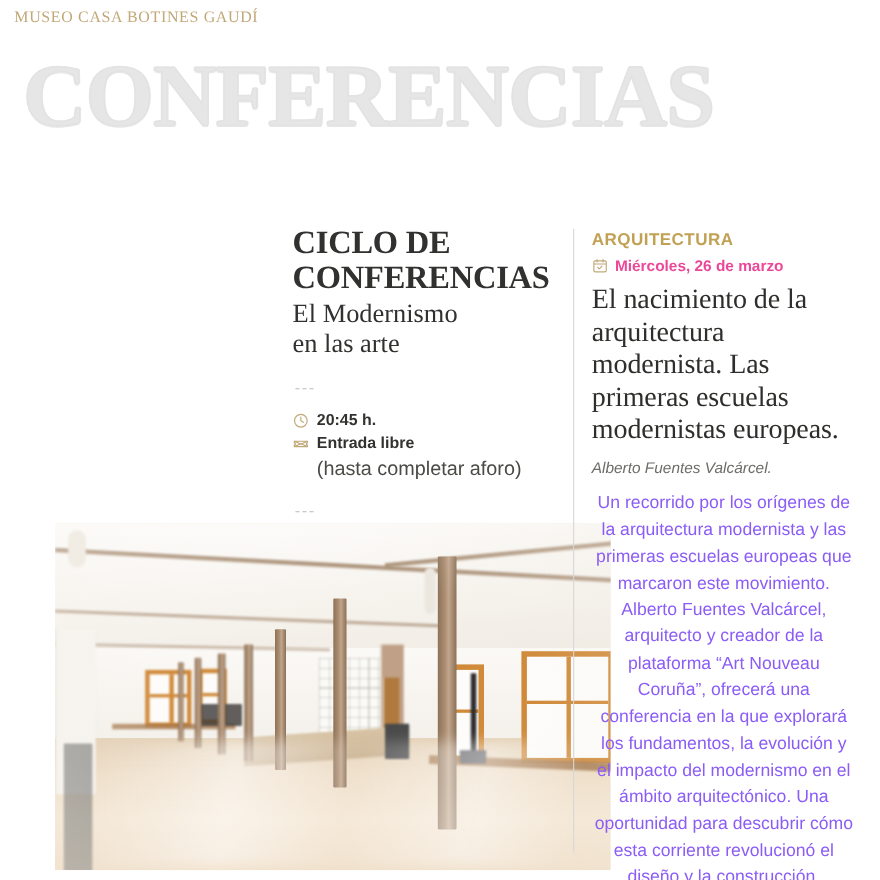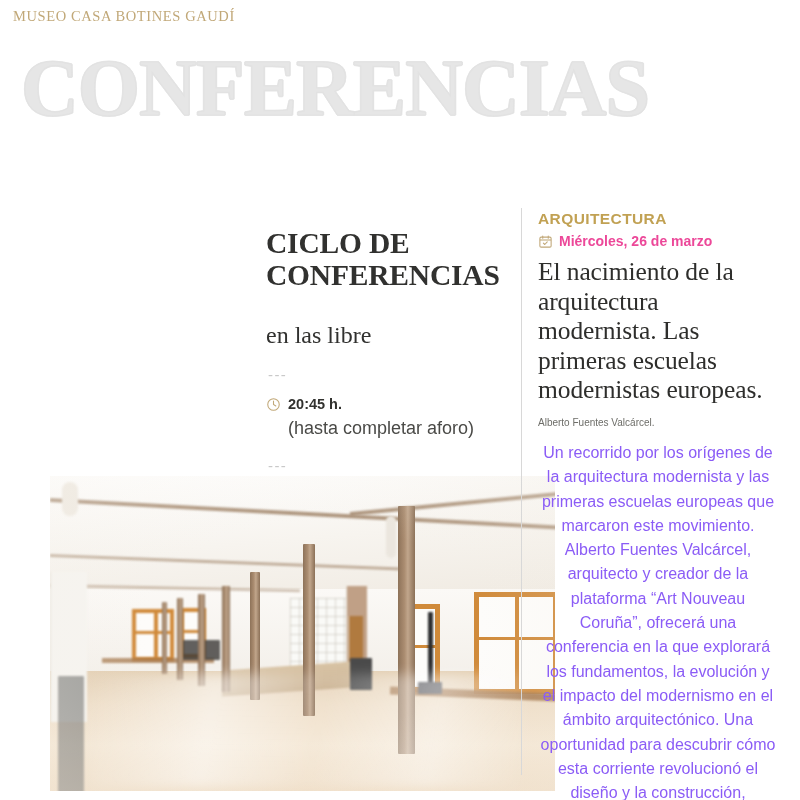--- a/index.html
+++ b/index.html
@@ -51,21 +51,20 @@
   .ghost-title::after {
     content: "";
   }
 
   
   .center-col {
     position: absolute;
     left: 266px;
     top: 206px;
     width: 230px;
-    margin-top: 22px;
   }
   .cycle-kicker {
     font-family: "Liberation Serif", serif;
     font-weight: 700;
     font-size: 29.5px;
     line-height: 1.07;
     letter-spacing: -0.2px;
     color: #31312f;
     margin: 0;
   }
@@ -258,23 +257,24 @@
     font-family: "Liberation Serif", serif;
     font-weight: 400;
     font-size: 25.5px;
     line-height: 1.16;
     color: #2e2e2c;
     margin: 8px 0 0 0;
     letter-spacing: -0.1px;
   }
   .speaker {
     font-family: "Liberation Sans", sans-serif;
-    font-size: 10px;
+    font-size: 14px;
     color: #6d6d68;
     margin: 12px 0 0 0;
+    font-style: italic;
   }
   .body-copy {
     font-family: "Liberation Sans", sans-serif;
     font-size: 16px;
     line-height: 1.52;
     color: #8b5cf6;
     margin: 13px 0 0 0;
     text-align: center;
   }
   .end-mark {
@@ -294,39 +294,49 @@
 <div class="ghost-title">CONFERENCIAS</div>
 
 <div class="center-col">
 
   <h1 class="cycle-kicker">
     <span>CICLO DE</span><br>
     <span>CONFERENCIAS</span>
   </h1>
 
   <h2 class="cycle-sub">
-    <br>
-    <span>en las libre</span>
+    <span>El Modernismo</span><br>
+    <span>en las arte</span>
   </h2>
 
   <div class="rule-dashes">---</div>
 
   <ul class="meta-list">
 
 
     <li class="meta-row">
       <span class="meta-icon">
         <svg viewBox="0 0 24 24" fill="none" stroke="currentColor" stroke-width="1.7">
           <circle cx="12" cy="12" r="9.2"></circle>
           <path d="M12 6.6V12l3.7 2.3" stroke-linecap="round"></path>
         </svg>
       </span>
       <span class="meta-label">20:45 h.</span>
     </li>
 
+    <li class="meta-row">
+      <span class="meta-icon">
+        <svg viewBox="0 0 24 24" fill="none" stroke="currentColor" stroke-width="1.7">
+          <path d="M2.5 8.2h19v2.3a1.6 1.6 0 0 0 0 3.2v2.3h-19v-2.3a1.6 1.6 0 0 0 0-3.2z"></path>
+          <path d="M2.8 8.4 12 12.2l9.2-3.8"></path>
+          <path d="M2.8 15.7 12 11.9l9.2 3.8"></path>
+        </svg>
+      </span>
+      <span class="meta-label">Entrada libre</span>
+    </li>
   </ul>
 
   <div class="meta-note">(hasta completar aforo)</div>
 
   <div class="rule-dashes">---</div>
 </div>
 
 <figure class="photo" aria-label="Sala Semisótano del Museo Casa Botines Gaudí con columnas de hierro fundido, suelo pulido y ventanales de madera">
   <div class="photo-scene">
 

